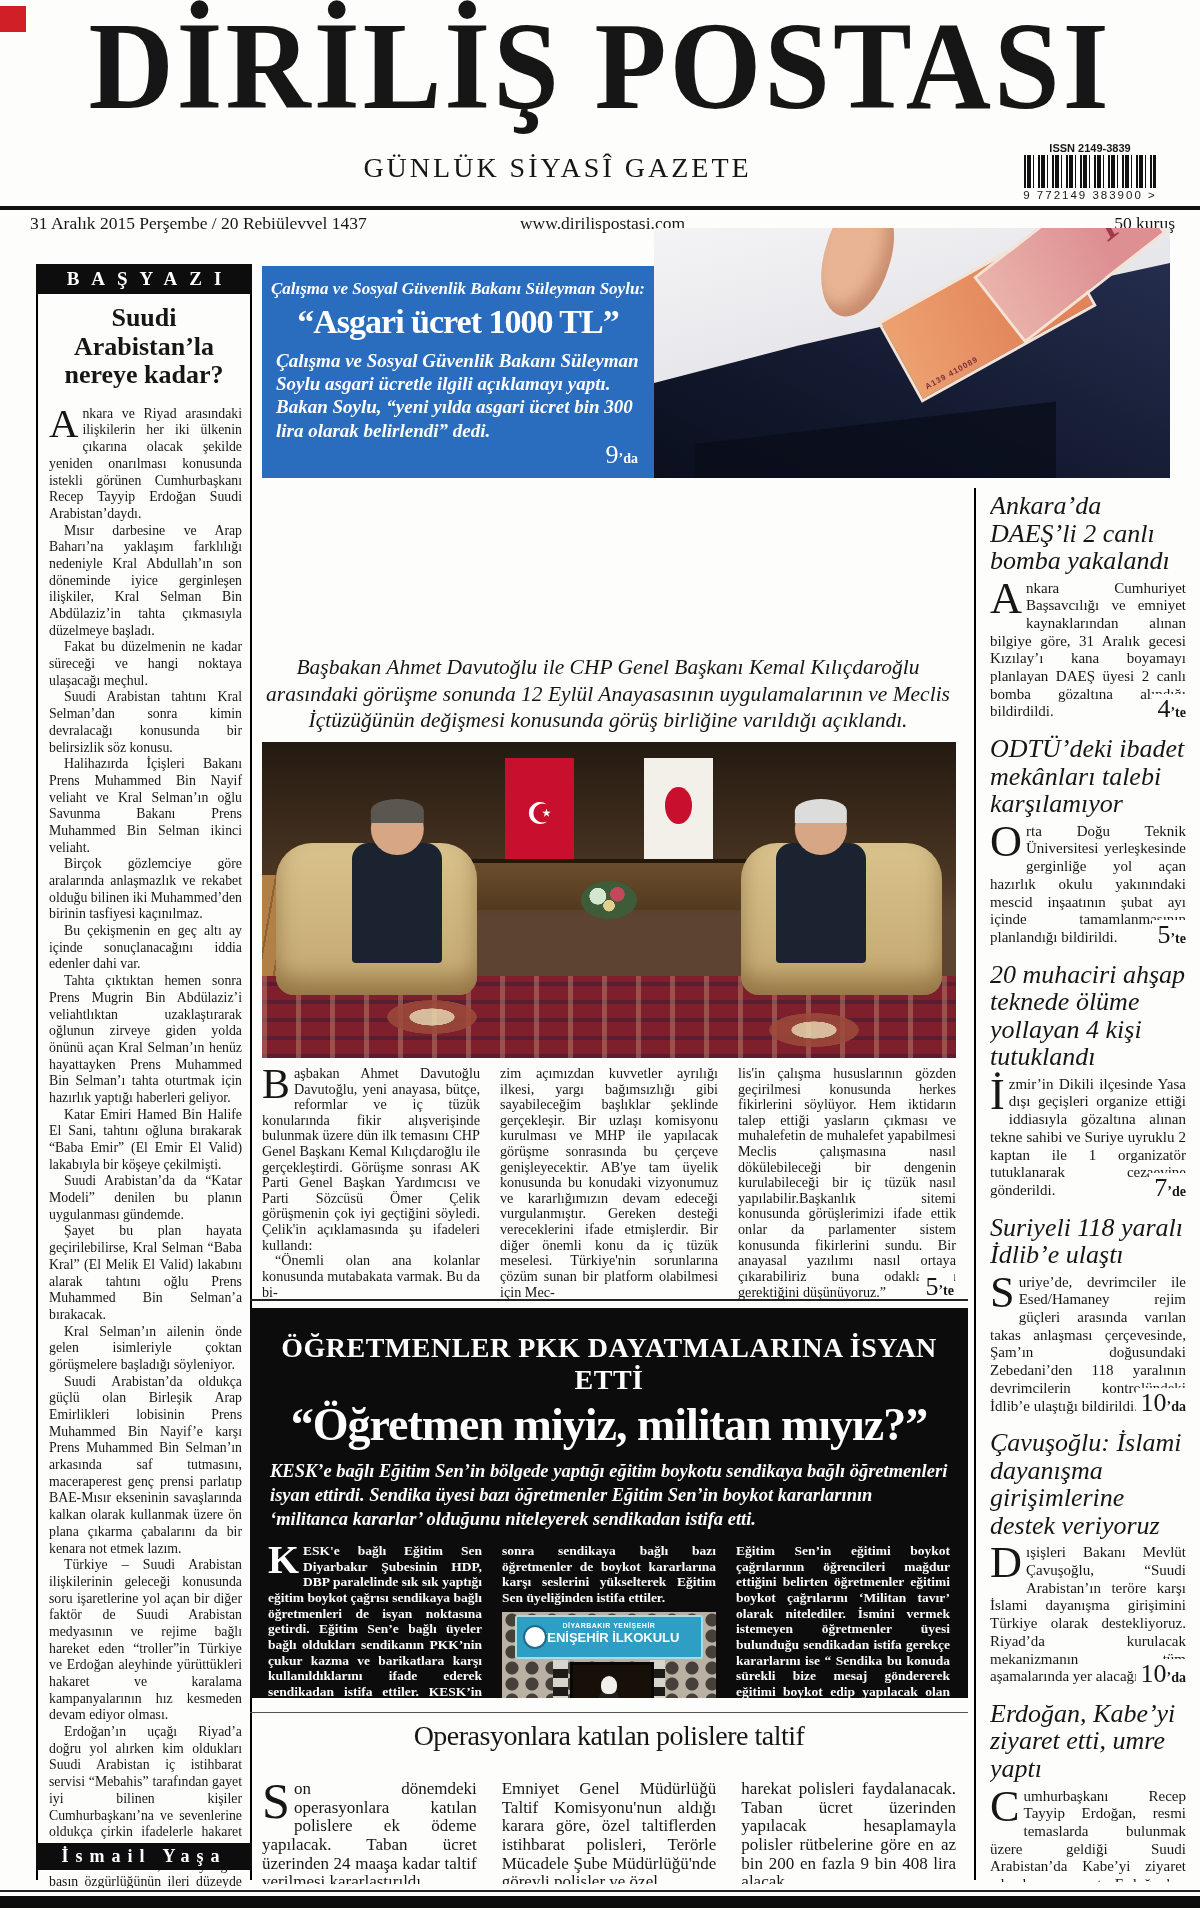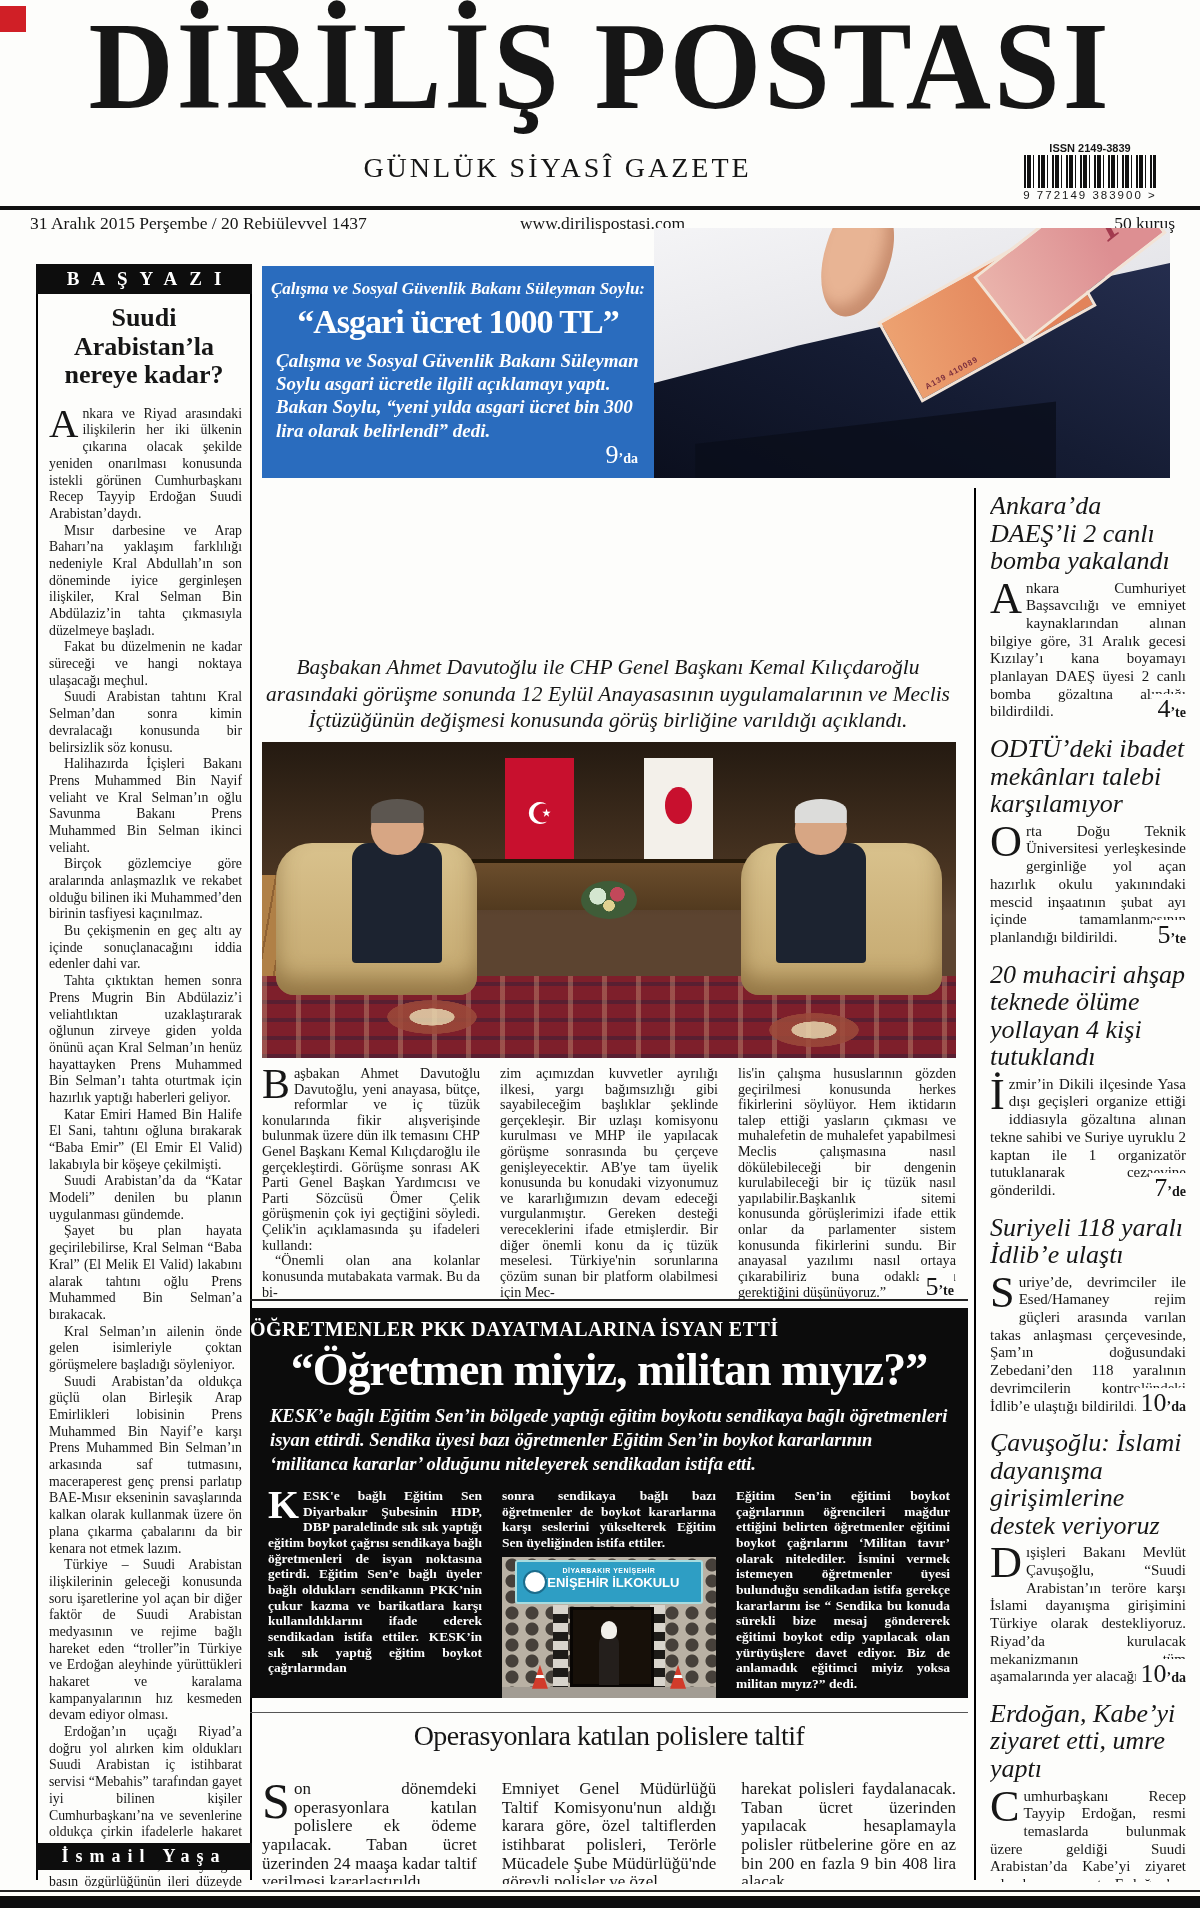--- a/index.html
+++ b/index.html
@@ -99,21 +99,21 @@
 
   
   .maincols{left:262px;top:1066px;width:694px;height:236px;overflow:hidden;display:flex;gap:20px;}
   .mcol{flex:1;font-size:14.2px;line-height:1.1;text-align:justify;position:relative;}
   .mcol p{margin:0;} .mcol p+p{text-indent:13px;}
   .m-ref{position:absolute;right:2px;bottom:0;background:#fdfdfb;padding-left:6px;}
   .midrule{left:250px;top:1299px;width:718px;height:2px;background:#222;}
 
   
   .teachers{left:250px;top:1308px;width:718px;height:390px;background:#0c0c0c;color:#fff;overflow:hidden;}
-  .t-banner{margin-top:10px;text-align:left;font-size:20px;font-weight:bold;letter-spacing:.5px;}
+  .t-banner{margin-top:24px;text-align:center;font-size:28px;font-weight:bold;letter-spacing:.5px;}
   .t-head{margin-top:2px;text-align:center;font-size:46px;font-weight:bold;letter-spacing:-1px;}
   .t-sub{margin:8px 20px 0 20px;text-align:left;font-size:18.5px;font-weight:bold;font-style:italic;line-height:1.3;}
   .t-cols{display:flex;gap:20px;margin:12px 18px 0 18px;height:200px;}
   .t-col{flex:1;font-size:13.5px;font-weight:bold;line-height:1.16;text-align:justify;}
   .t-col p{margin:0;}
 
   
   .school{position:relative;width:100%;height:142px;margin-top:6px;background:#b9b1a4;
           background-image:radial-gradient(circle,#46403a 0 6px,transparent 7px);background-size:20px 16px;overflow:hidden;}
   .s-sign{position:absolute;left:6%;right:6%;top:3px;height:40px;background:#2e9ec4;border:2px solid #a8dcdf;

